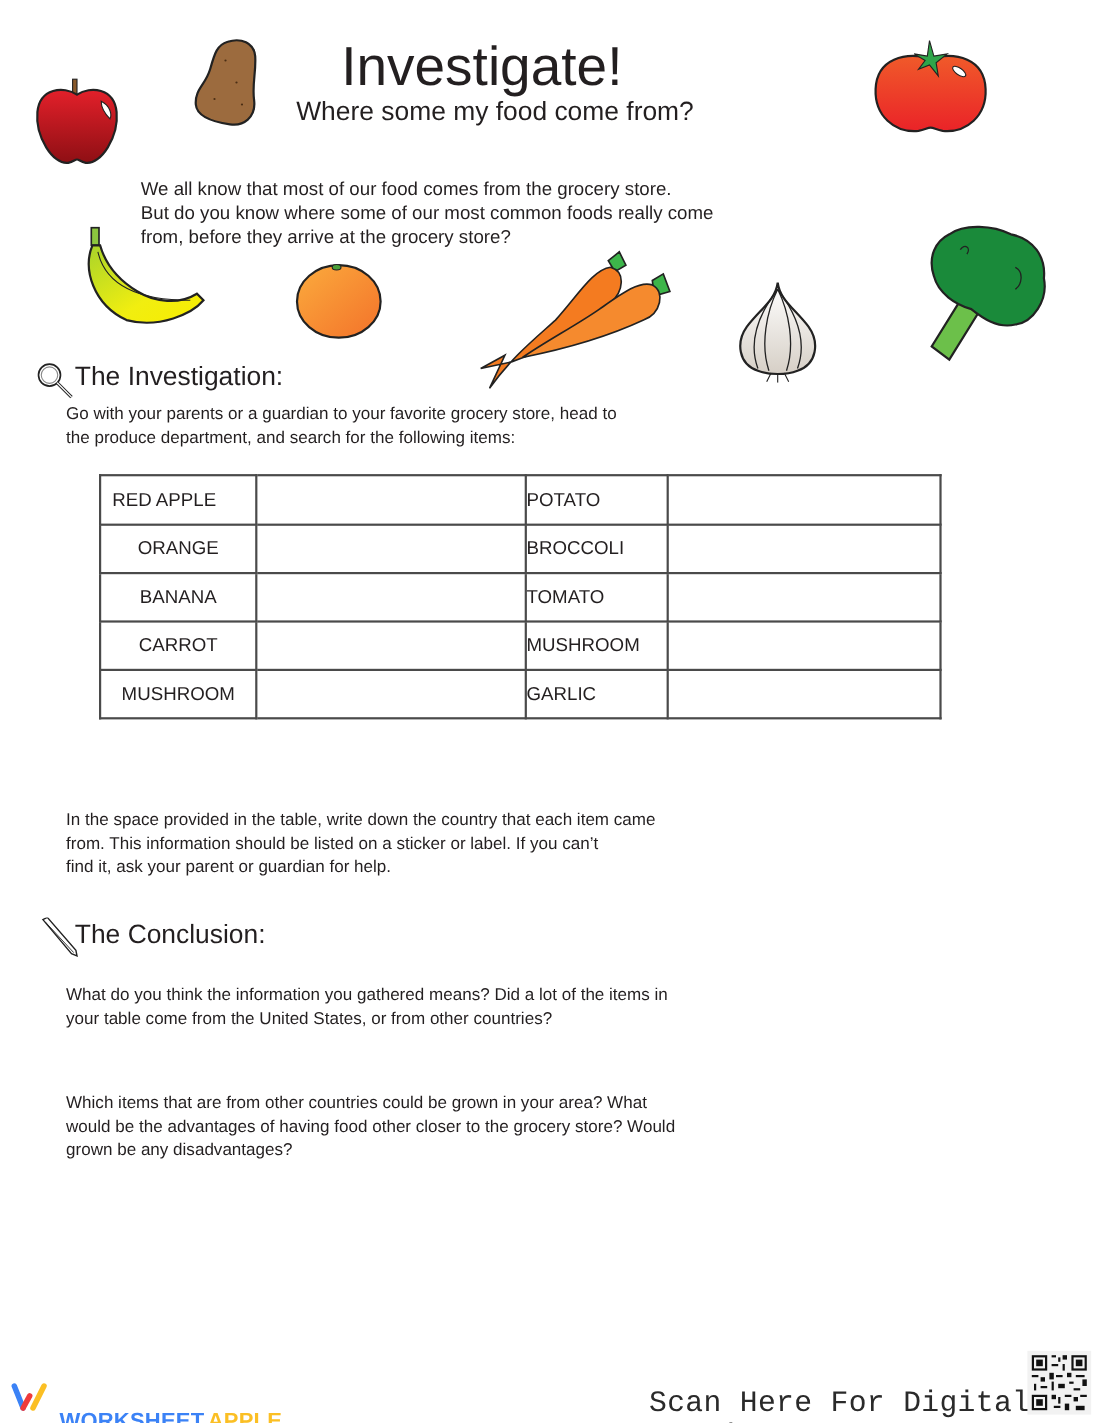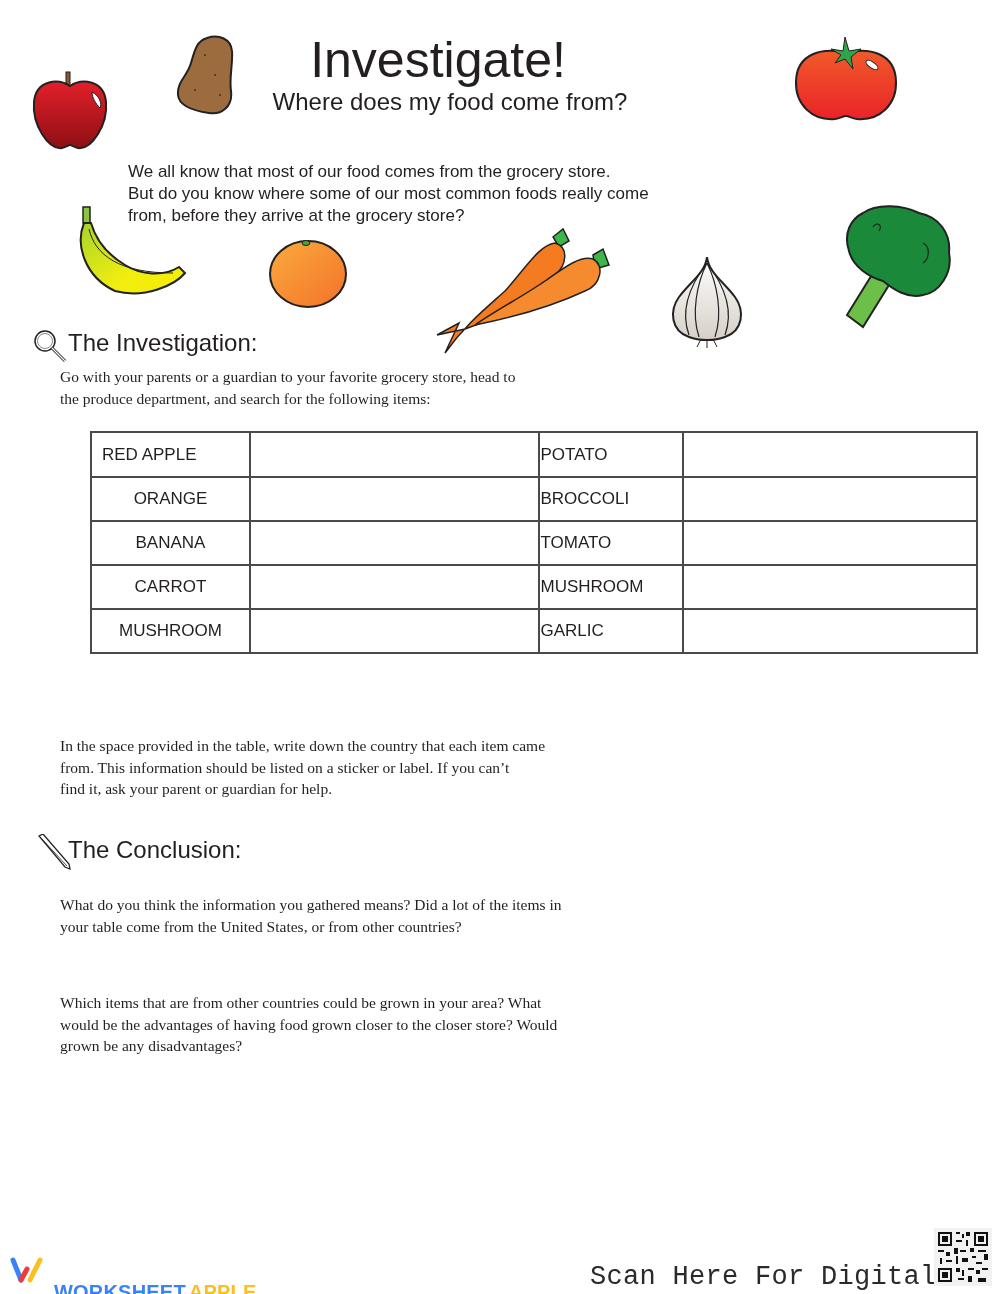--- a/index.html
+++ b/index.html
@@ -6,39 +6,39 @@
   body { width:1000px; height:1294px; position:relative; overflow:hidden;
          font-family:"Liberation Sans", sans-serif; color:#231f20; }
   .abs { position:absolute; }
   .title { left:0; width:1000px; top:30px; text-align:center; font-size:50px; line-height:60px; padding-left:-0px; }
   .title span { position:relative; left:-62px; }
   .subtitle { left:0; width:1000px; top:86px; text-align:center; font-size:24px; line-height:32px; }
   .subtitle span { position:relative; left:-50px; }
   .intro { left:128px; top:146px; width:620px; font-size:17px; line-height:22px;margin-top:15px; }
   .intro p { margin:0; }
   .section-head { font-size:24px; line-height:30px; }
-  .body-text { font-size:15.5px; line-height:21.5px;font-family:Liberation Serif, serif; }
+  .body-text { font-size:15.5px; line-height:21.5px; }
   .body-text p { margin:0; }
-  table.items { position:absolute; left:90px; top:431px; width:888px; border-collapse:collapse; }
+  table.items { position:absolute; left:90px; top:431px; width:766px; border-collapse:collapse; }
   table.items td { border:2px solid #4a4a4a; height:40px; padding:0; font-size:17px; }
   td.label { width:133px; text-align:center; }
   td.blank { width:262px; }
   td.label2 { width:129px; text-align:left; }
   td.blank2 { width:266px; }
   td.label.small { font-size:15px; line-height:16px; }
   .logo { left:10px; top:1255px; height:30px; display:flex; align-items:center; gap:6px; }
   .logo-w { font-weight:bold; font-size:20px; letter-spacing:0.2px;margin-top:44px; }
   .scan { left:590px; top:1262px; font-size:27px; color:#2a2a2a; letter-spacing:0.3px;font-family:Liberation Mono, monospace; }
   .qr { left:934px; top:1228px; width:58px; height:58px; background:#f2f2f2; }
 </style>
 </head>
 <body>
 
 <div class="abs title"><span>Investigate!</span></div>
-<div class="abs subtitle"><span>Where does my food come from?</span></div>
+<div class="abs subtitle"><span>Where some my food come from?</span></div>
 
 <svg class="abs" style="left:30px;top:70px" width="80" height="82" viewBox="0 0 80 82">
   <defs>
       <linearGradient id="ag" x1="0" y1="0" x2="0" y2="1">
         <stop offset="0" stop-color="#e3202a"></stop>
         <stop offset="1" stop-color="#8e0f14"></stop>
       </linearGradient>
     </defs>
   <rect x="36" y="2" width="4" height="14" fill="#8a5a2b" stroke="#222" stroke-width="1"></rect>
   <path d="M40 16 C28 8 6 10 4 32 C2 54 18 80 32 78 C37 77 38 75 40 75 C42 75 43 77 48 78 C62 80 78 54 76 32 C74 10 52 8 40 16 Z" fill="url(#ag)" stroke="#222" stroke-width="2"></path>
@@ -180,21 +180,21 @@
   <path d="M4 4 L30 32" stroke="#222" stroke-width="0.8"></path>
 </svg>
 <div class="abs section-head" style="left:68px;top:835px">The Conclusion:</div>
 
 <div class="abs body-text" style="left:60px;top:894px;width:640px">
   <p>What do you think the information you gathered means? Did a lot of the items in</p>
   <p>your table come from the United States, or from other countries?</p>
 </div>
 <div class="abs body-text" style="left:60px;top:992px;width:640px">
   <p>Which items that are from other countries could be grown in your area? What</p>
-  <p>would be the advantages of having food grown closer to the closer store? Would</p>
+  <p>would be the advantages of having food other closer to the grocery store? Would</p>
   <p>grown be any disadvantages?</p>
 </div>
 
 <div class="abs logo">
   <svg width="38" height="26" viewBox="0 0 38 26">
     <path d="M3 3 L11 23" stroke="#3b82f6" stroke-width="5" stroke-linecap="round"></path>
     <path d="M11 23 L17 12" stroke="#ef3b3b" stroke-width="5" stroke-linecap="round"></path>
     <path d="M20 23 L30 3" stroke="#fbbf24" stroke-width="5" stroke-linecap="round"></path>
   </svg>
   <span class="logo-w" style="color:#3b82f6">WORKSHEET</span>

